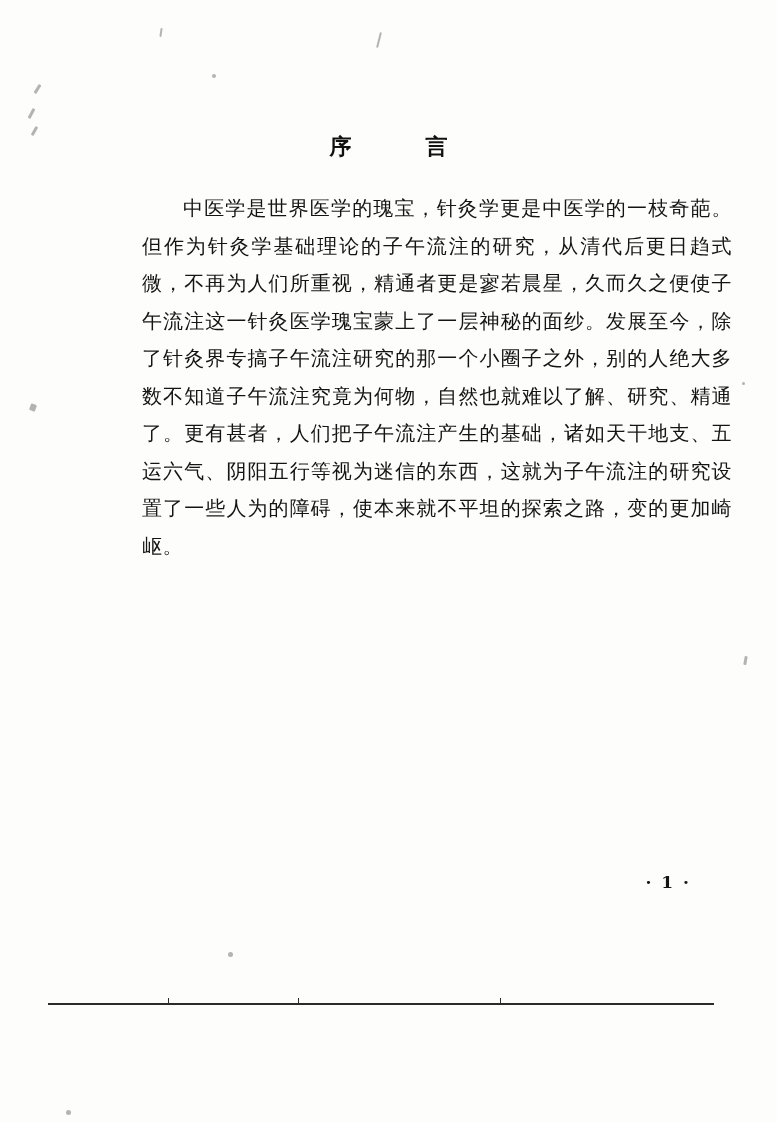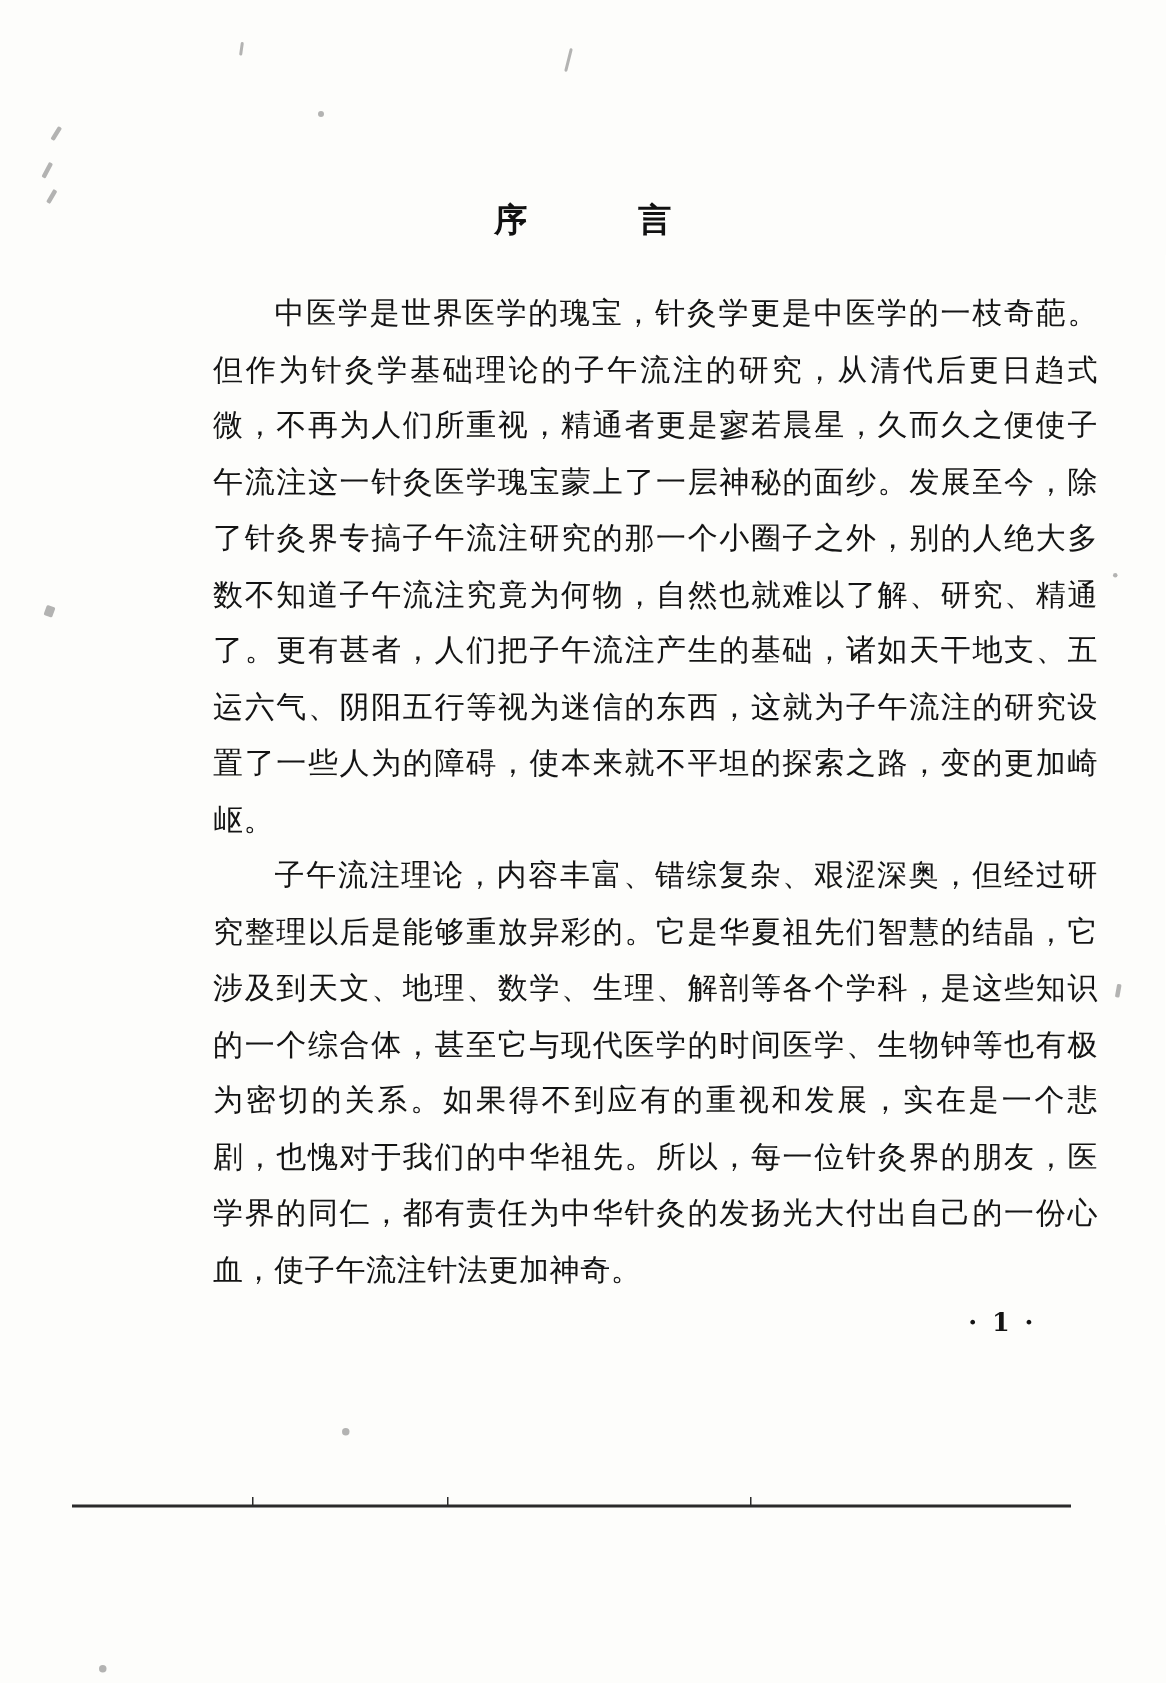--- a/index.html
+++ b/index.html
@@ -115,21 +115,20 @@
   <div class="speckle sp7"></div>
   <div class="speckle sp8"></div>
   <div class="speckle sp9"></div>
   <div class="speckle sp10"></div>
   <div class="speckle sp11"></div>
 
   <div class="title">序　言</div>
 
   <div class="body-text">
     <p>中医学是世界医学的瑰宝，针灸学更是中医学的一枝奇葩。但作为针灸学基础理论的子午流注的研究，从清代后更日趋式微，不再为人们所重视，精通者更是寥若晨星，久而久之便使子午流注这一针灸医学瑰宝蒙上了一层神秘的面纱。发展至今，除了针灸界专搞子午流注研究的那一个小圈子之外，别的人绝大多数不知道子午流注究竟为何物，自然也就难以了解、研究、精通了。更有甚者，人们把子午流注产生的基础，诸如天干地支、五运六气、阴阳五行等视为迷信的东西，这就为子午流注的研究设置了一些人为的障碍，使本来就不平坦的探索之路，变的更加崎岖。</p>
-    <p>子午流注理论，内容丰富、错综复杂、艰涩深奥，但经过研究整理以后是能够重放异彩的。它是华夏祖先们智慧的结晶，它涉及到天文、地理、数学、生理、解剖等各个学科，是这些知识的一个综合体，甚至它与现代医学的时间医学、生物钟等也有极为密切的关系。如果得不到应有的重视和发展，实在是一个悲剧，也愧对于我们的中华祖先。所以，每一位针灸界的朋友，医学界的同仁，都有责任为中华针灸的发扬光大付出自己的一份心血，使子午流注针法更加神奇。</p>
   </div>
 
   <div class="page-number">· 1 ·</div>
 
   <div class="footer-rule">
     <span class="tick t1"></span>
     <span class="tick t2"></span>
     <span class="tick t3"></span>
   </div>
 

